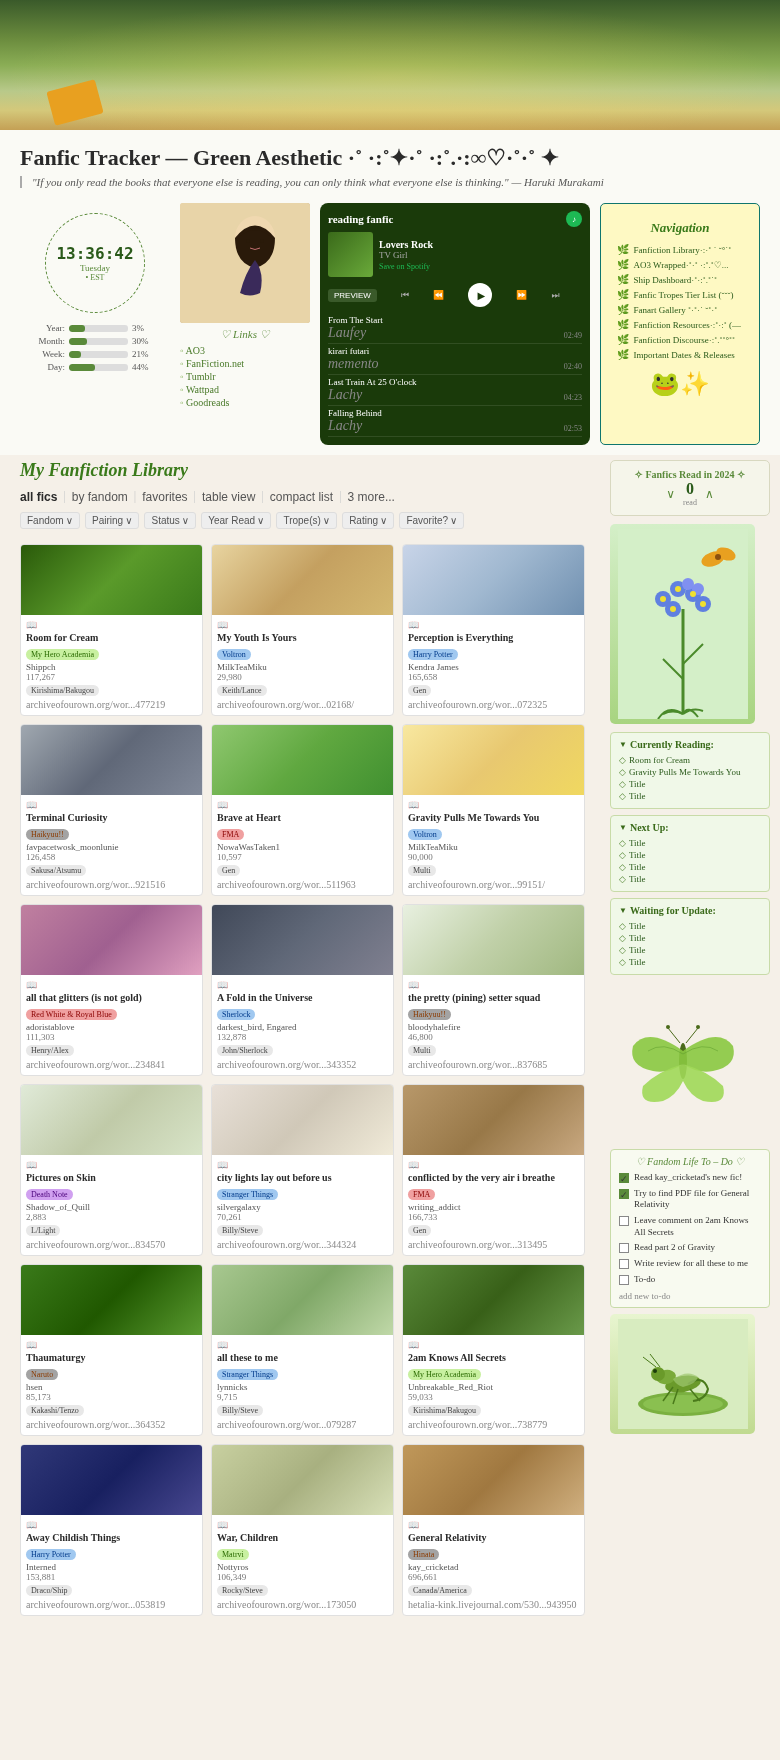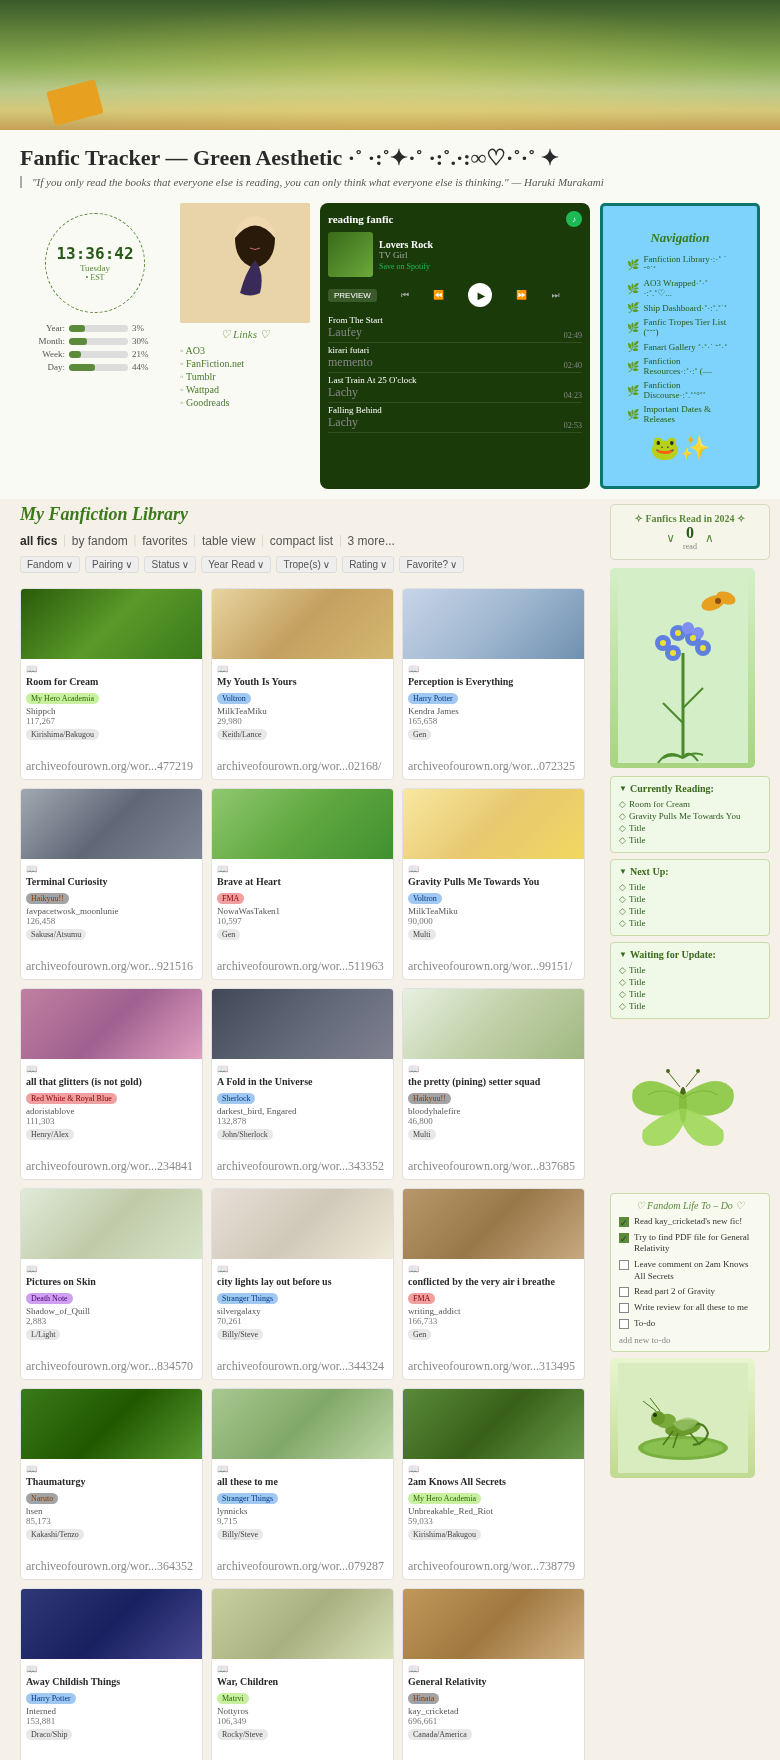--- a/index.html
+++ b/index.html
@@ -266,37 +266,38 @@
       justify-content: space-between;
       align-items: center;
       padding: 2px 0;
       border-bottom: 1px solid rgba(255,255,255,0.1);
     }
     .track-item-info {}
     .track-item-name {
       font-size: 9px;
     }
     .track-item-artist {
-      font-size: 12px;
+      font-size: 14px;
       color: #888;
+      font-style: italic;
     }
     .track-item-duration {
       font-size: 8px;
       color: #888;
       margin-top: 15px;
     }
 
     
     .nav-widget {
       width: 160px;
       flex-shrink: 0;
-      background: #7dd3fc;
-      border: 3px solid #0f766e;
+      background: #fef9c3;
+      border: 1px solid #0f766e;
       border-radius: 5px;
-      padding: 24px;
+      padding: 16px;
     }
     .nav-title {
       font-size: 13px;
       color: #3a7a1a;
       font-style: italic;
       font-weight: bold;
       margin-bottom: 6px;
       text-align: center;
     }
     .nav-list {
@@ -433,23 +434,23 @@
     .fic-pairing-tag {
       display: inline-block;
       font-size: 8px;
       padding: 1px 5px;
       border-radius: 8px;
       background: #e8e8e8;
       color: #444;
       margin-top: 2px;
     }
     .fic-url {
-      font-size: 12px;
+      font-size: 10px;
       color: #888;
-      margin-top: 18px;
+      margin-top: 2px;
       white-space: nowrap;
       overflow: hidden;
       text-overflow: ellipsis;
     }
 
     
     .sidebar {
       width: 175px;
       flex-shrink: 0;
       padding: 5px 10px 5px 5px;

